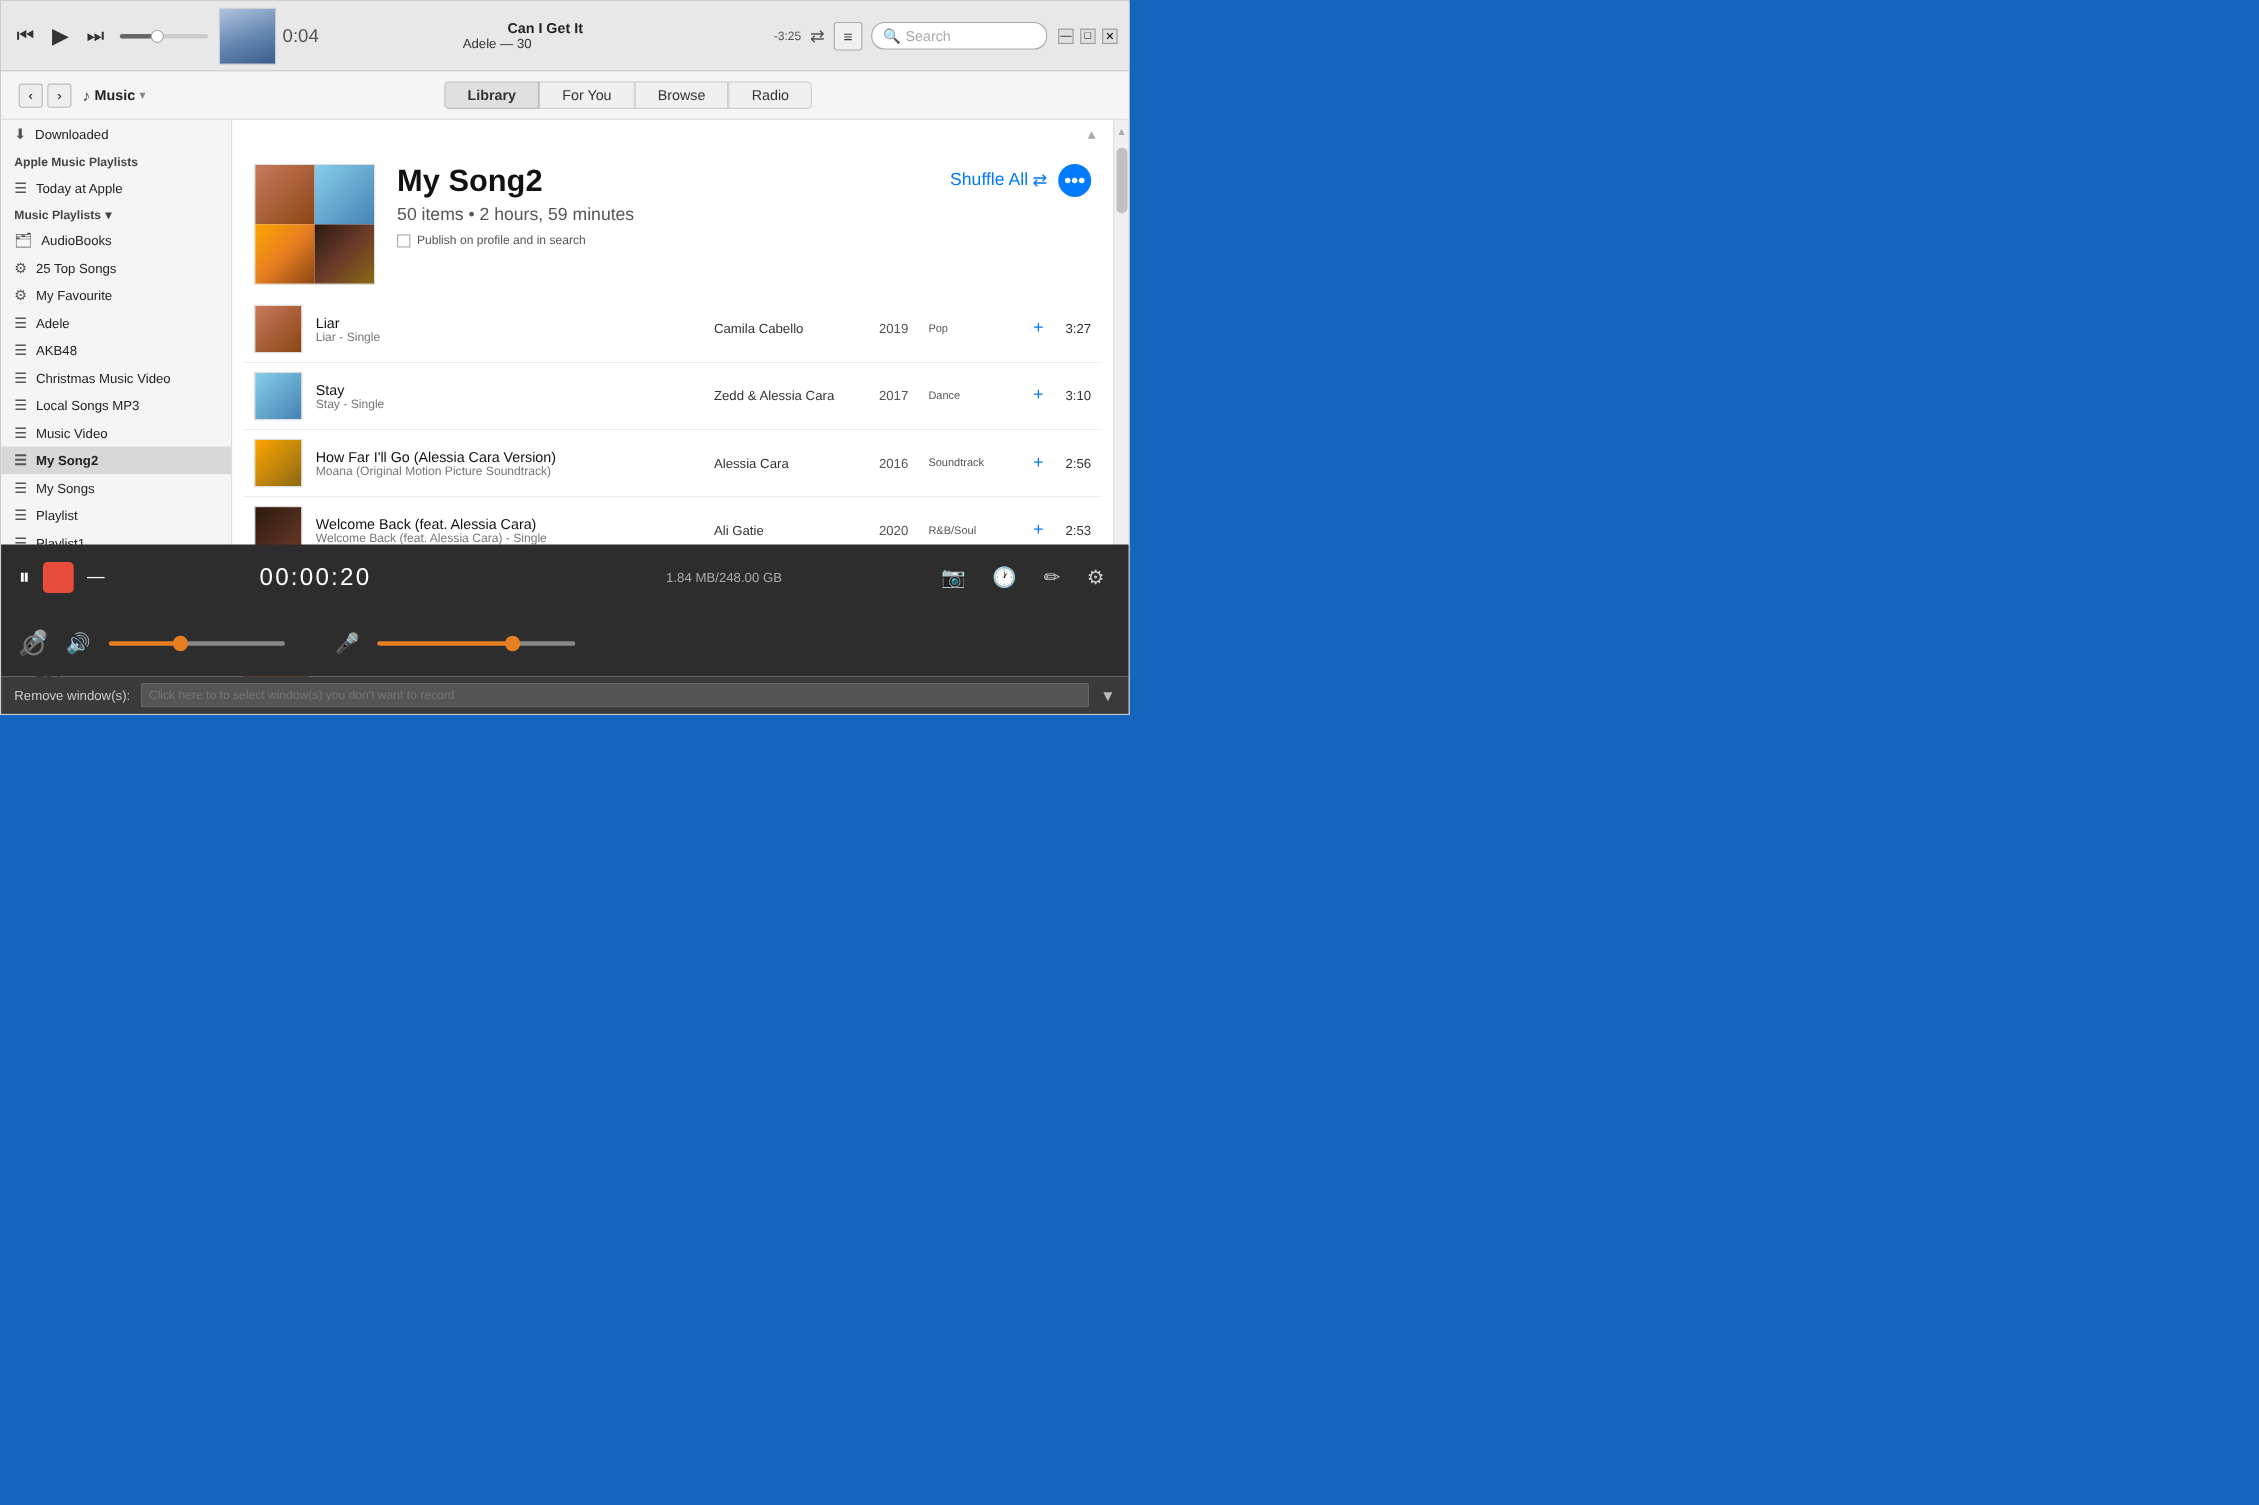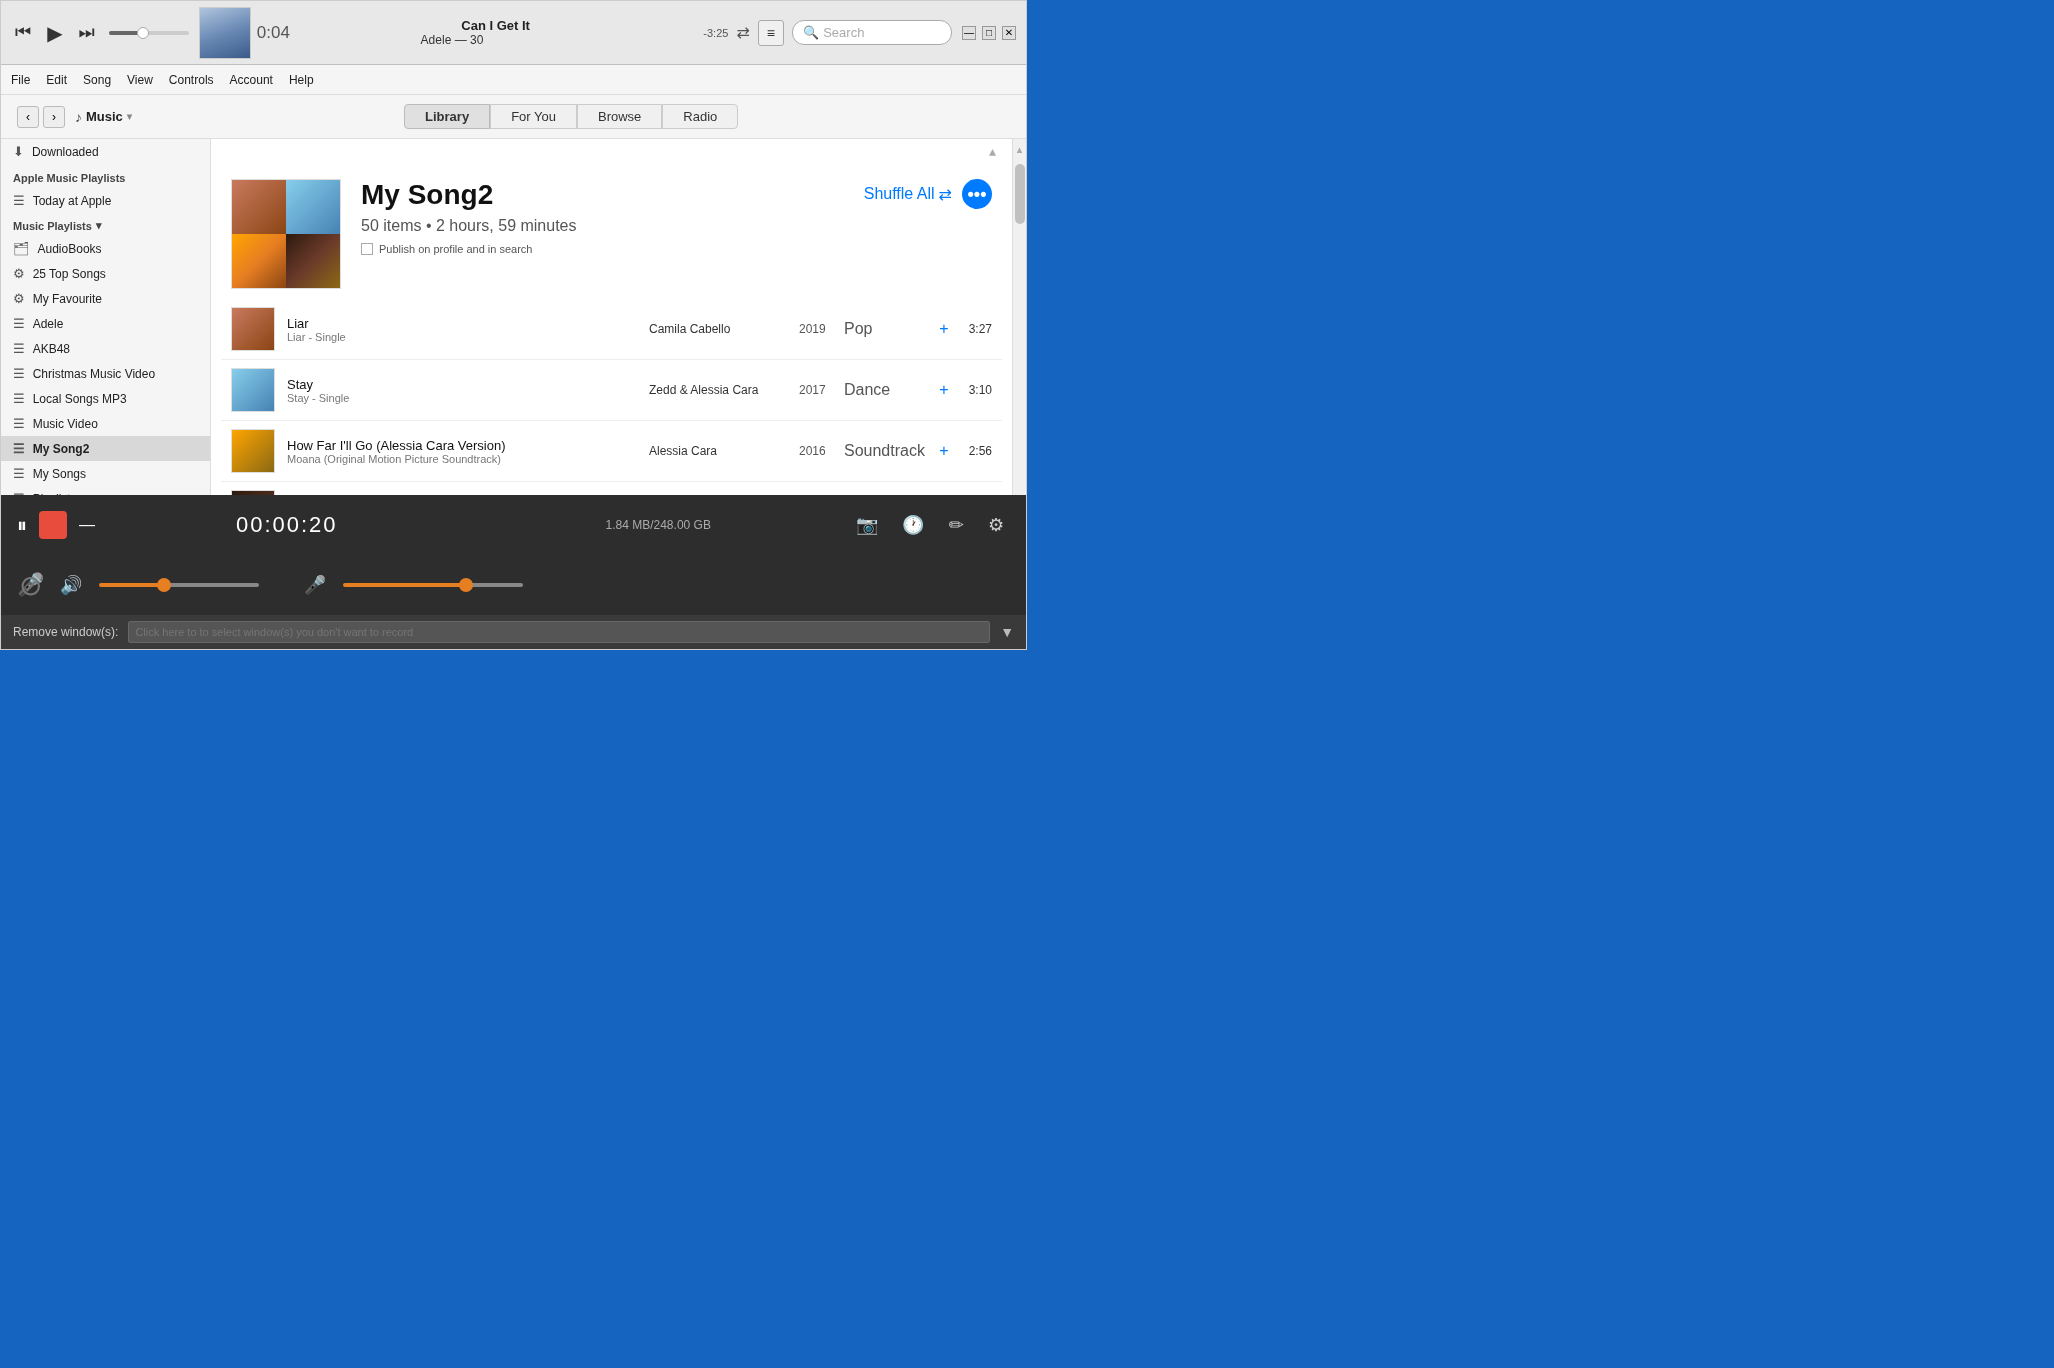--- a/index.html
+++ b/index.html
@@ -417,21 +417,21 @@
       width: 150px;
       flex-shrink: 0;
     }
     .track-year {
       font-size: 12px;
       color: #555;
       width: 45px;
       flex-shrink: 0;
     }
     .track-genre {
-      font-size: 16px;
+      font-size: 10px;
       color: #555;
       width: 90px;
       flex-shrink: 0;
     }
     .track-add {
       font-size: 16px;
       color: #007aff;
       width: 20px;
       text-align: center;
       cursor: pointer;
@@ -641,29 +641,20 @@
       <span style="margin-right:4px;color:#aaa;">🔍</span>
       <span style="color:#aaa;font-size:13px;">Search</span>
     </div>
     <div class="window-controls">
       <div class="win-ctrl">—</div>
       <div class="win-ctrl">□</div>
       <div class="win-ctrl">✕</div>
     </div>
   </div>
 
-  <div class="menu-bar">
-    <span class="menu-item">File</span>
-    <span class="menu-item">Edit</span>
-    <span class="menu-item">Song</span>
-    <span class="menu-item">View</span>
-    <span class="menu-item">Controls</span>
-    <span class="menu-item">Account</span>
-    <span class="menu-item">Help</span>
-  </div>
 
   <div class="nav-bar">
     <div class="nav-arrows">
       <div class="nav-arrow-btn">‹</div>
       <div class="nav-arrow-btn">›</div>
     </div>
     <span class="music-icon">♪</span>
     <span class="music-label">Music</span>
     <span class="music-dropdown">▾</span>
     <div class="nav-tabs">

